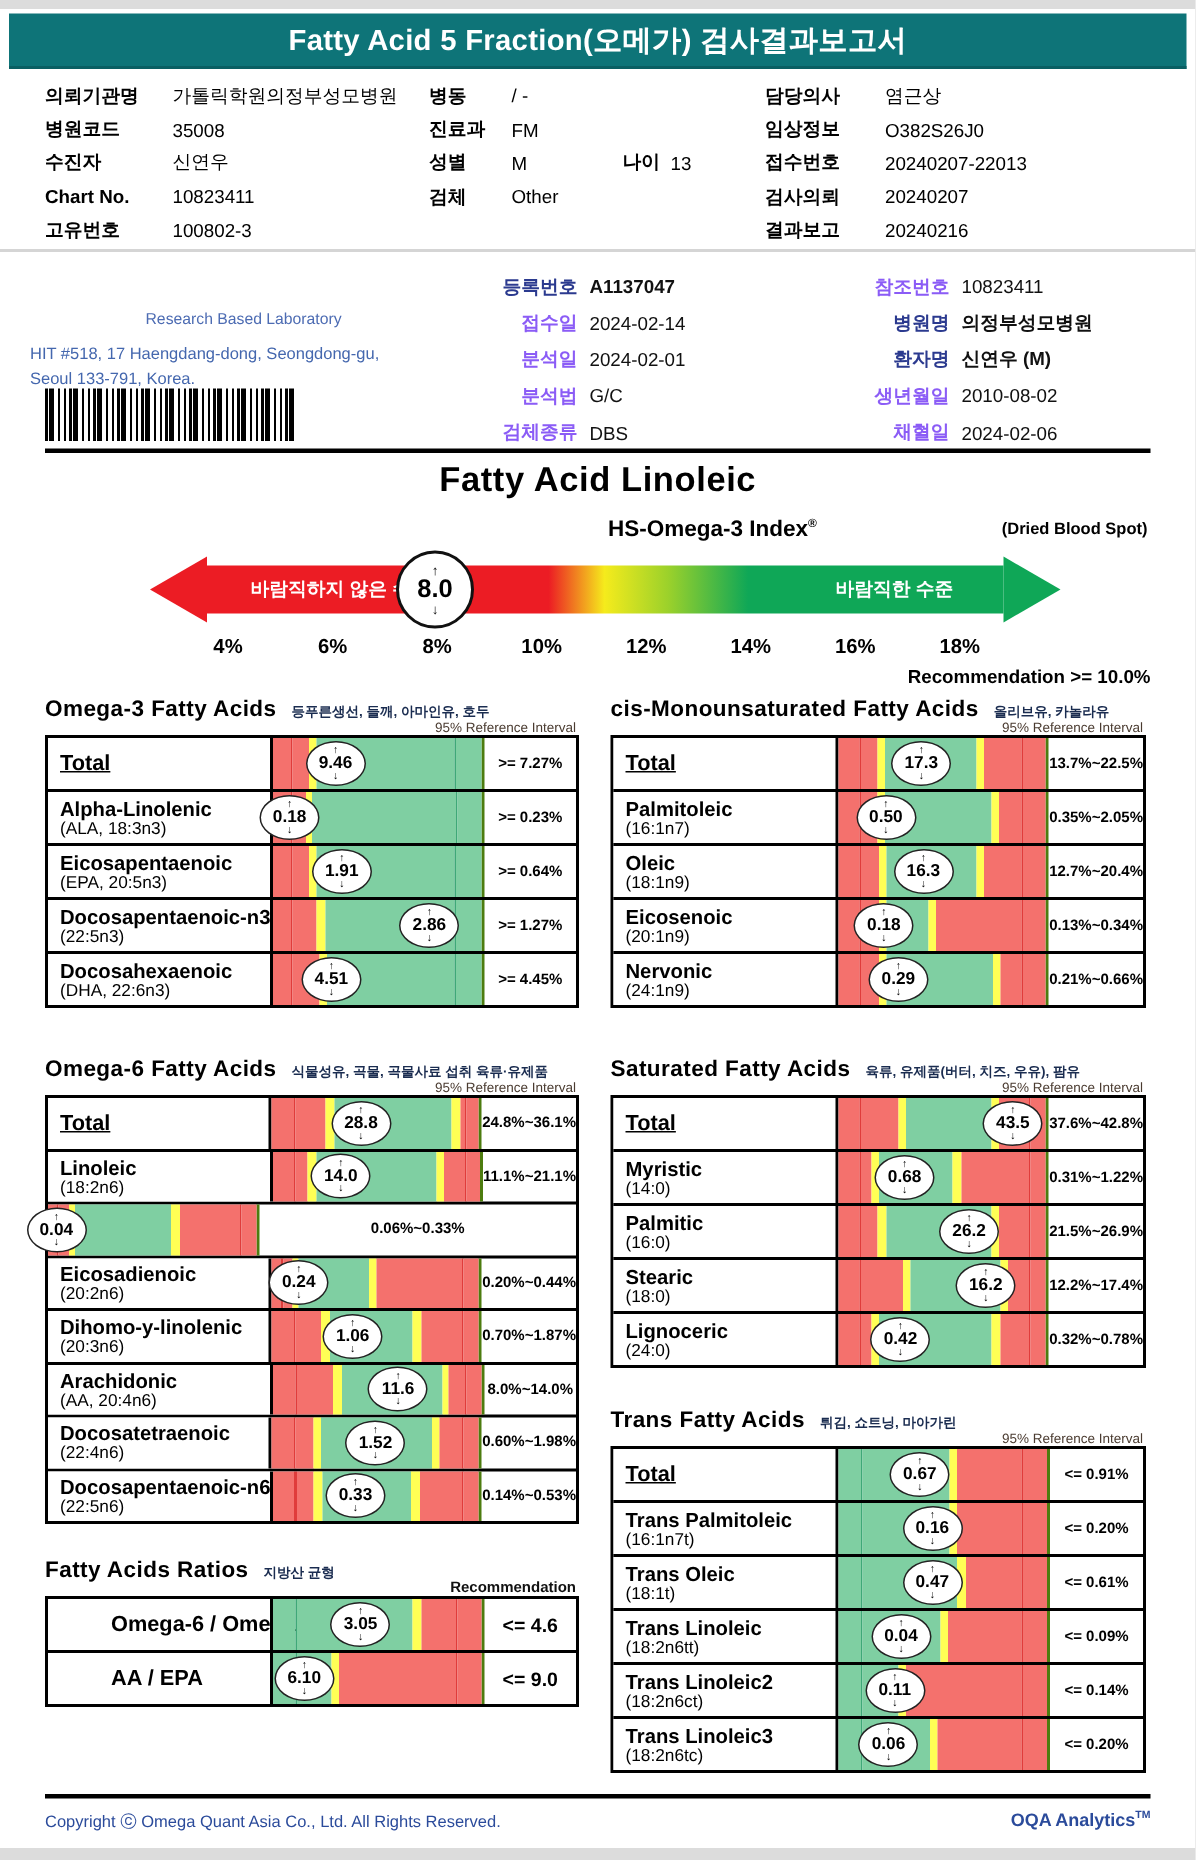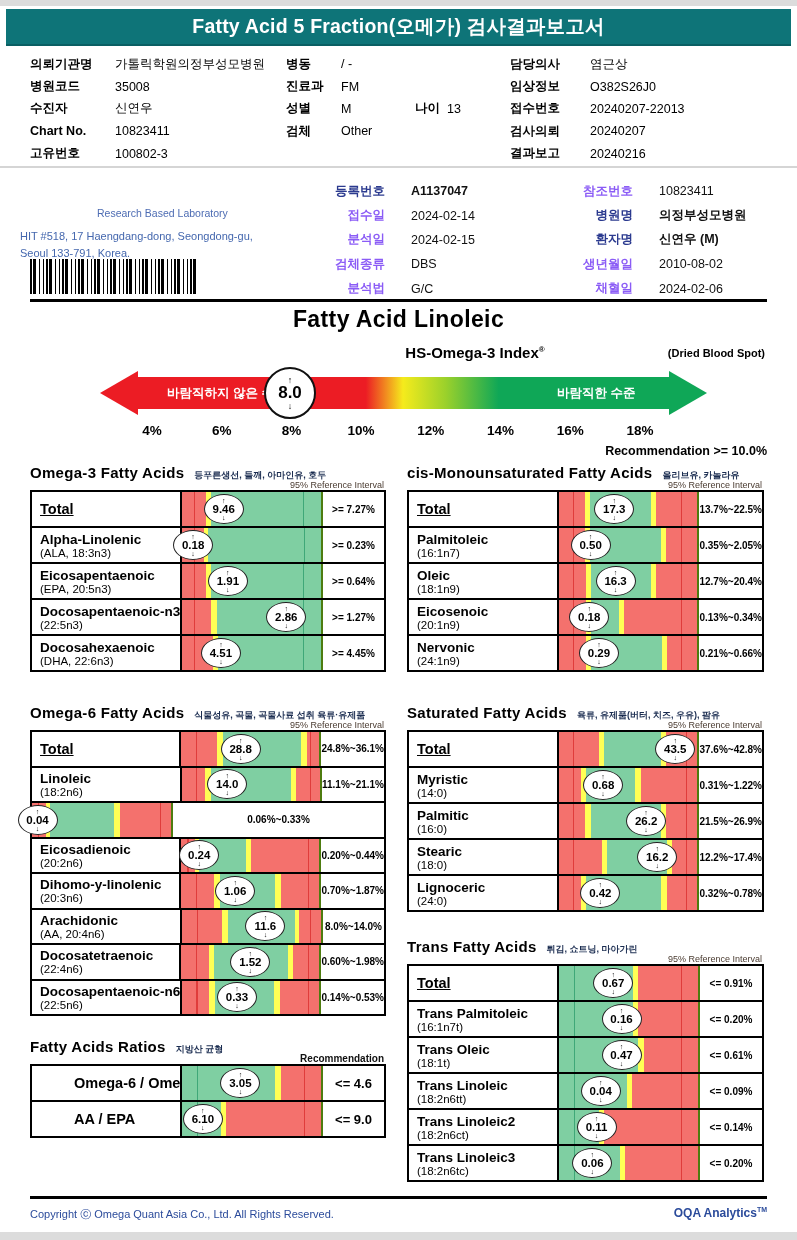--- a/index.html
+++ b/index.html
@@ -28,21 +28,21 @@
   .logo .lg{font-size:22px;font-weight:bold;}
   .logo .smc{font-size:14px;font-weight:bold;letter-spacing:.6px;margin-right:5px;}
   .logo sup{font-size:8px;font-weight:bold;}
   .logo-sub{left:97px;top:207px;font-size:10.5px;color:#4D6CB3;}
   .addr{left:20px;top:228px;font-size:11px;color:#4467AE;line-height:1.55;}
   .barcode{left:30px;top:259px;width:168px;height:35px;background:repeating-linear-gradient(90deg,#000 0 2px,#fff 2px 3px,#000 3px 6px,#fff 6px 9px,#000 9px 10px,#fff 10px 13px,#000 13px 14px,#fff 14px 16px);}
   .lab-col{position:absolute;top:179px;}
   #lab-mid{left:305px;} #lab-right{left:553px;}
   .lab-row{height:24.4px;display:flex;align-items:center;font-size:12.5px;white-space:nowrap;}
   .lab-label{width:80px;text-align:right;color:#8b5cf6;font-weight:600;}
-  .lab-value{margin-left:26px;color:#111;}
+  .lab-value{margin-left:8px;color:#111;}
   .lab-row.strong .lab-label{font-weight:bold;color:#2B3A8F;}
   .lab-row.strong .lab-value{font-weight:bold;}
   .div2{left:30px;top:299px;width:737px;height:3px;background:#000;}
 
   
   .fraction-title{left:0;top:306px;width:797px;text-align:center;font-size:23px;font-weight:bold;letter-spacing:.4px;}
   .index-label{left:355px;top:344px;width:240px;text-align:center;font-size:15px;font-weight:bold;}
   .index-label sup{font-size:8px;}
   .specimen{top:347px;right:32px;font-size:11px;font-weight:600;}
   .g-head-l{left:100px;top:371px;width:0;height:0;border-top:22px solid transparent;border-bottom:22px solid transparent;border-right:38px solid #EC1C24;}
@@ -180,29 +180,29 @@
       <div class="lab-row strong">
         <span class="lab-label">등록번호</span>
         <span class="lab-value">A1137047</span>
       </div>
       <div class="lab-row">
         <span class="lab-label">접수일</span>
         <span class="lab-value">2024-02-14</span>
       </div>
       <div class="lab-row">
         <span class="lab-label">분석일</span>
-        <span class="lab-value">2024-02-15</span>
+        <span class="lab-value">2024-02-01</span>
+      </div>
+      <div class="lab-row">
+        <span class="lab-label">분석법</span>
+        <span class="lab-value">G/C</span>
       </div>
       <div class="lab-row">
         <span class="lab-label">검체종류</span>
         <span class="lab-value">DBS</span>
-      </div>
-      <div class="lab-row">
-        <span class="lab-label">분석법</span>
-        <span class="lab-value">G/C</span>
       </div>
     </div>
   <div class="lab-col" id="lab-right">
       <div class="lab-row">
         <span class="lab-label">참조번호</span>
         <span class="lab-value">10823411</span>
       </div>
       <div class="lab-row strong">
         <span class="lab-label">병원명</span>
         <span class="lab-value">의정부성모병원</span>

